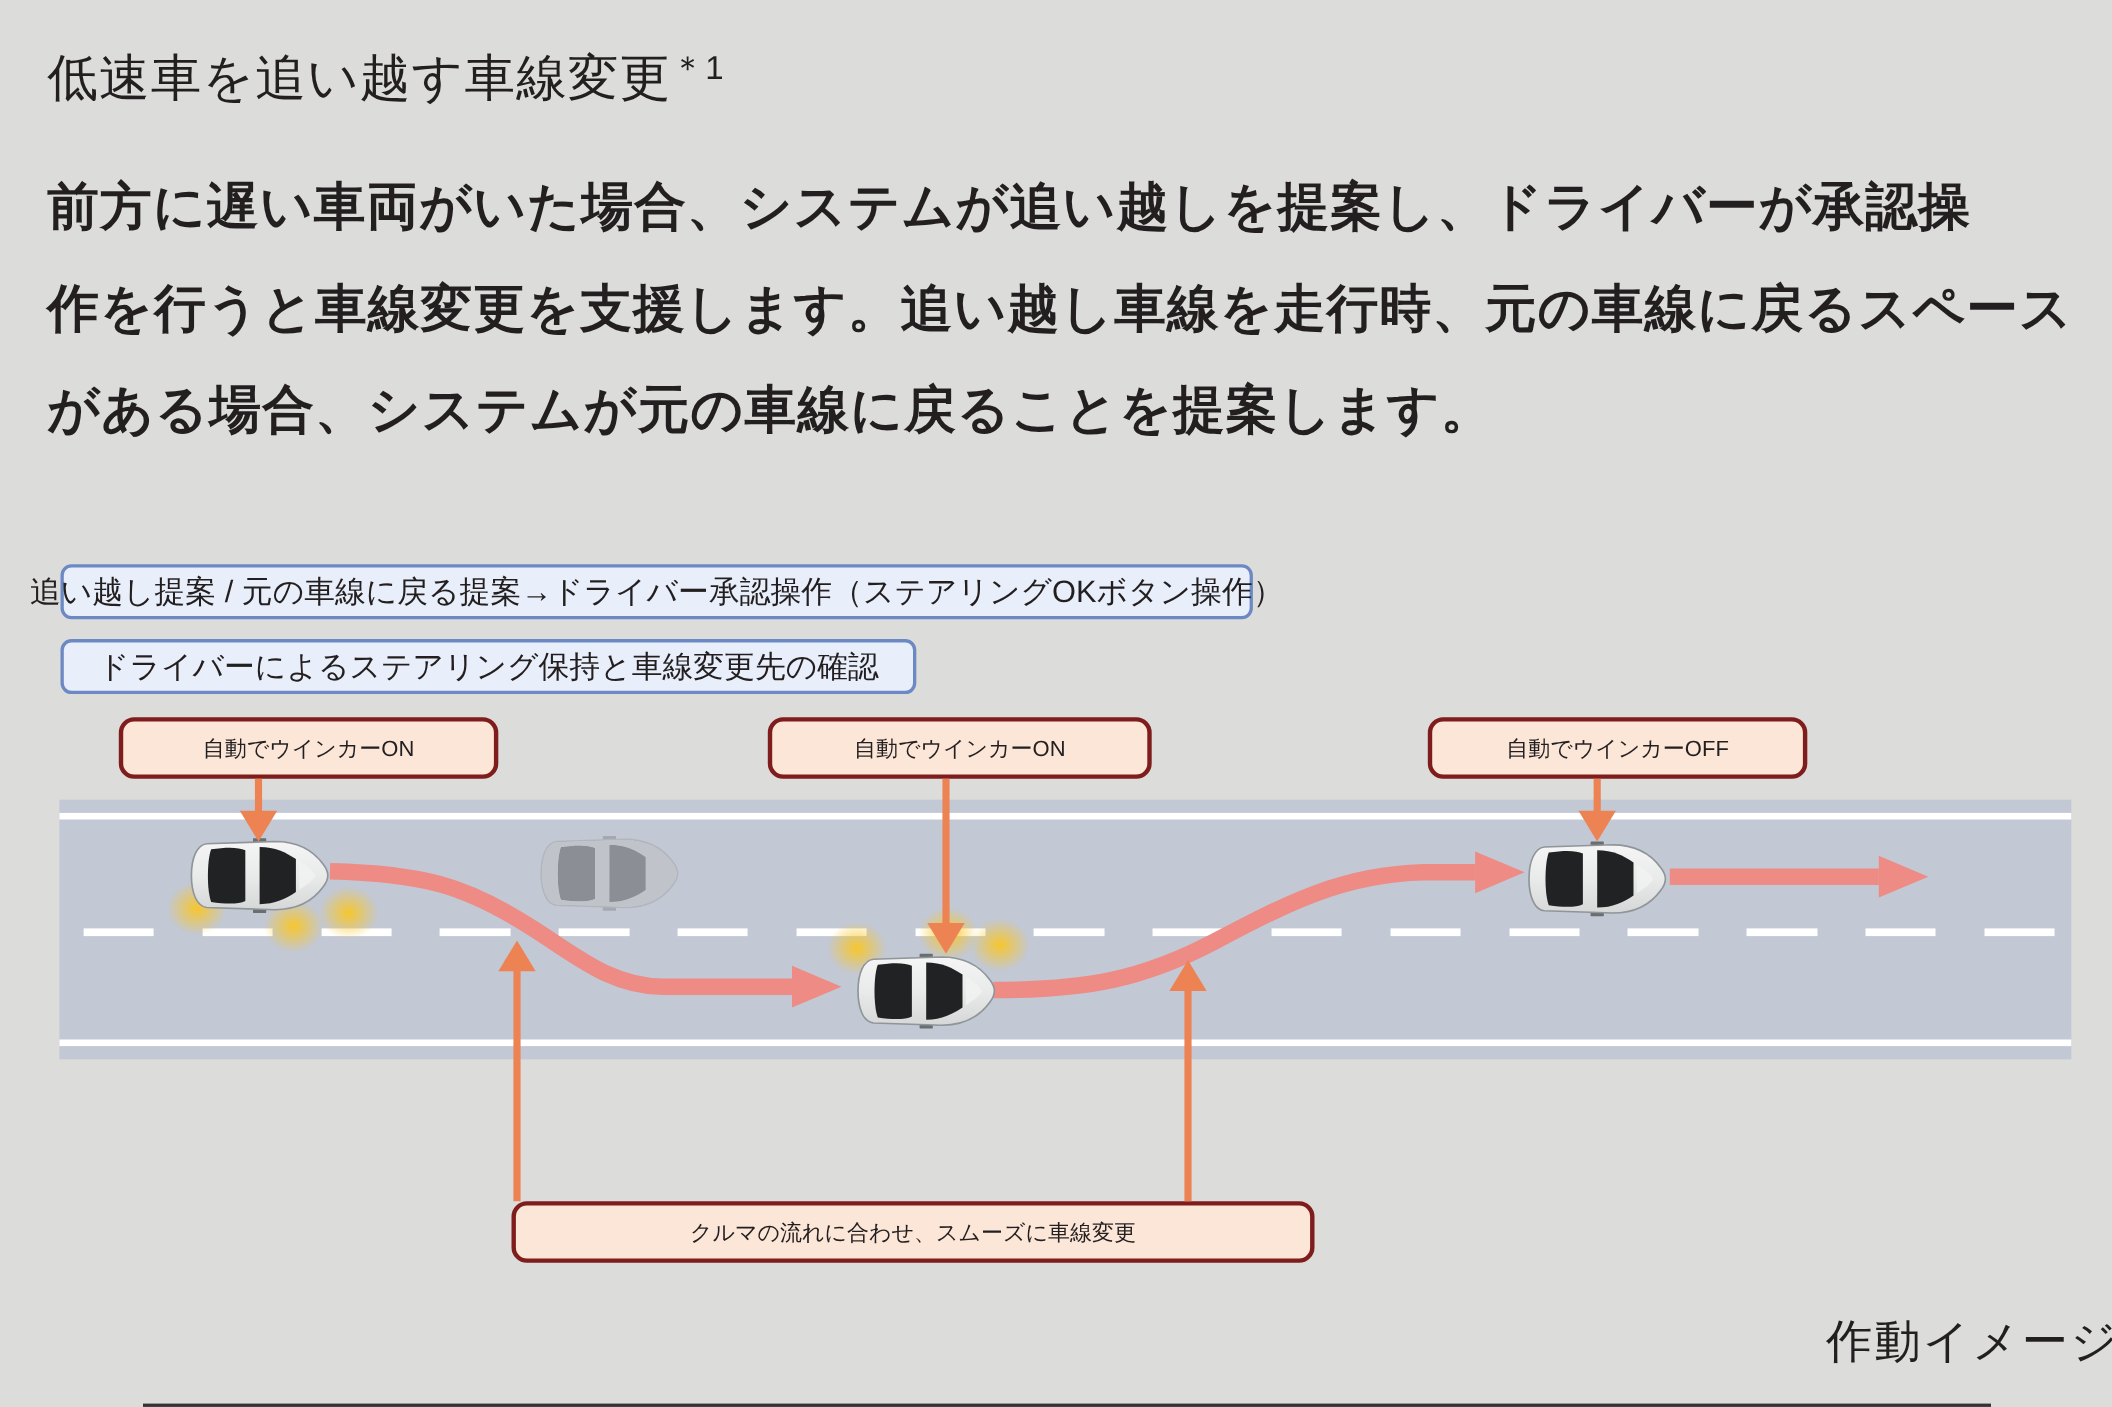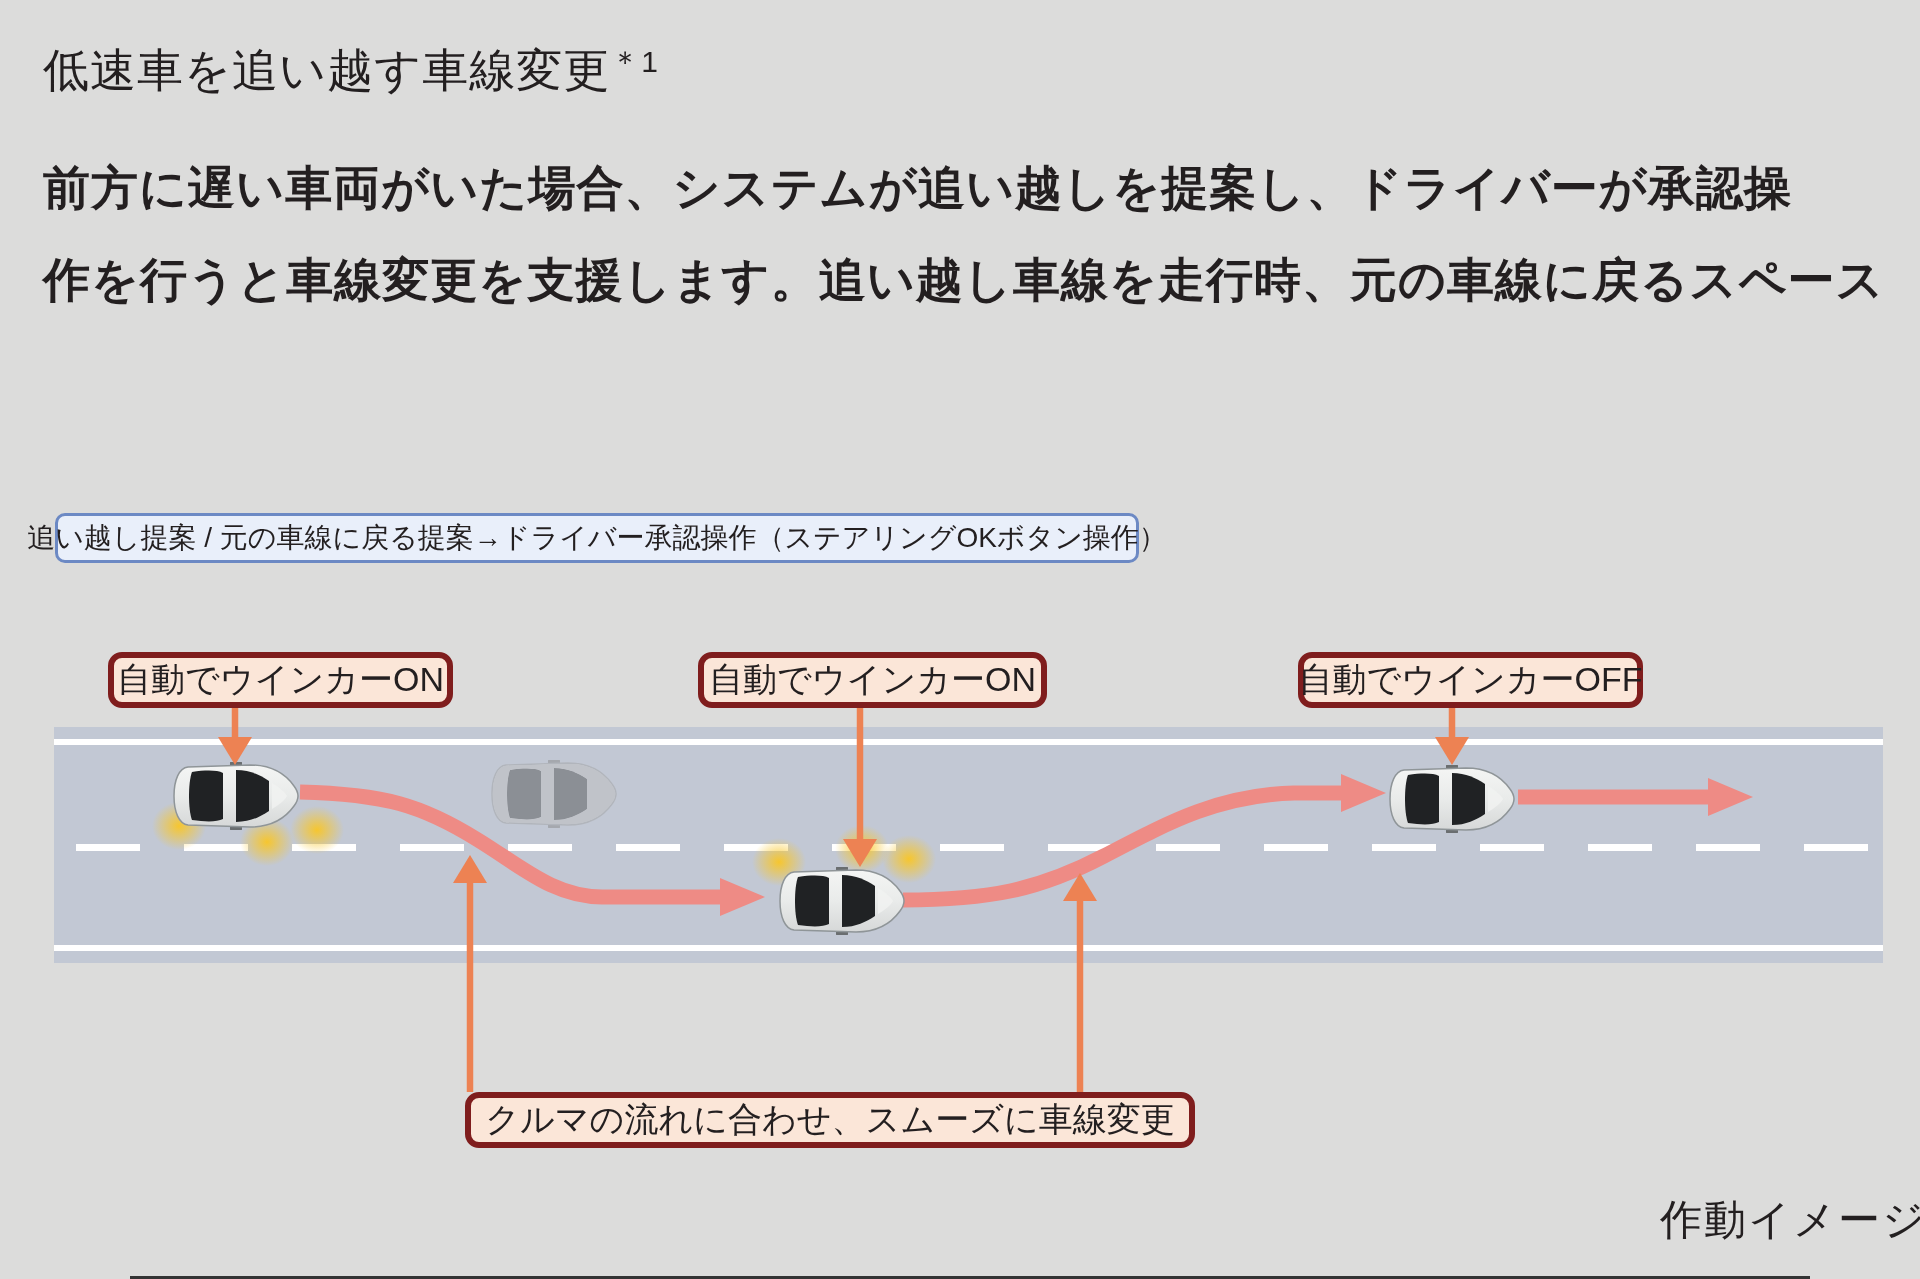--- a/index.html
+++ b/index.html
@@ -30,22 +30,22 @@
     position:absolute;
     display:flex;align-items:center;justify-content:center;
     white-space:nowrap;text-align:center;
     box-sizing:border-box;
   }
   .box.blue{
     background:#e9effa;border:3px solid #6c89c4;border-radius:10px;
     height:50px;font-size:28px;
   }
   .box.orange{
-    background:#fbe6d8;border:6px solid #7f1d1d;border-radius:14px;
-    height:56px;font-size:34px;
+    background:#fbe6d8;border:4px solid #7f1d1d;border-radius:14px;
+    height:56px;font-size:20px;
   }
   .blue-1{left:55px;top:513px;width:1084px;}
   .blue-2{left:55px;top:581px;width:778px;}
   .orange-1{left:108px;top:652px;width:345px;}
   .orange-2{left:698px;top:652px;width:349px;}
   .orange-3{left:1298px;top:652px;width:345px;}
   .orange-bottom{left:465px;top:1092px;width:730px;height:58px;font-size:31px;}
   .road{
     position:absolute;left:54px;top:727px;width:1829px;height:236px;
     background:#c2c8d4;z-index:1;
@@ -96,23 +96,25 @@
         <path d="M100,21 C108,26 113,30 115,34 C113,38 108,42 100,47 Z" fill="#f1f2f1" opacity="0.8"></path>
       </g>
     </defs>
   </svg>
 
   <h1 class="page-title"><span>低速車を追い越す車線変更</span><sup>＊1</sup></h1>
 
   <p class="desc">
     <span>前方に遅い車両がいた場合、システムが追い越しを提案し、ドライバーが承認操</span>
     <span>作を行うと車線変更を支援します。追い越し車線を走行時、元の車線に戻るスペース</span>
+    <span>がある場合、システムが元の車線に戻ることを提案します。</span>
   </p>
 
   <div class="box blue blue-1">追い越し提案 / 元の車線に戻る提案→ドライバー承認操作（ステアリングOKボタン操作）</div>
+  <div class="box blue blue-2">ドライバーによるステアリング保持と車線変更先の確認</div>
 
   <div class="box orange orange-1">自動でウインカーON</div>
   <div class="box orange orange-2">自動でウインカーON</div>
   <div class="box orange orange-bottom">クルマの流れに合わせ、スムーズに車線変更</div>
   <div class="box orange orange-3">自動でウインカーOFF</div>
 
   <div class="road">
     <div class="edge-line top"></div>
     <div class="dash-line"></div>
     <div class="edge-line bottom"></div>

